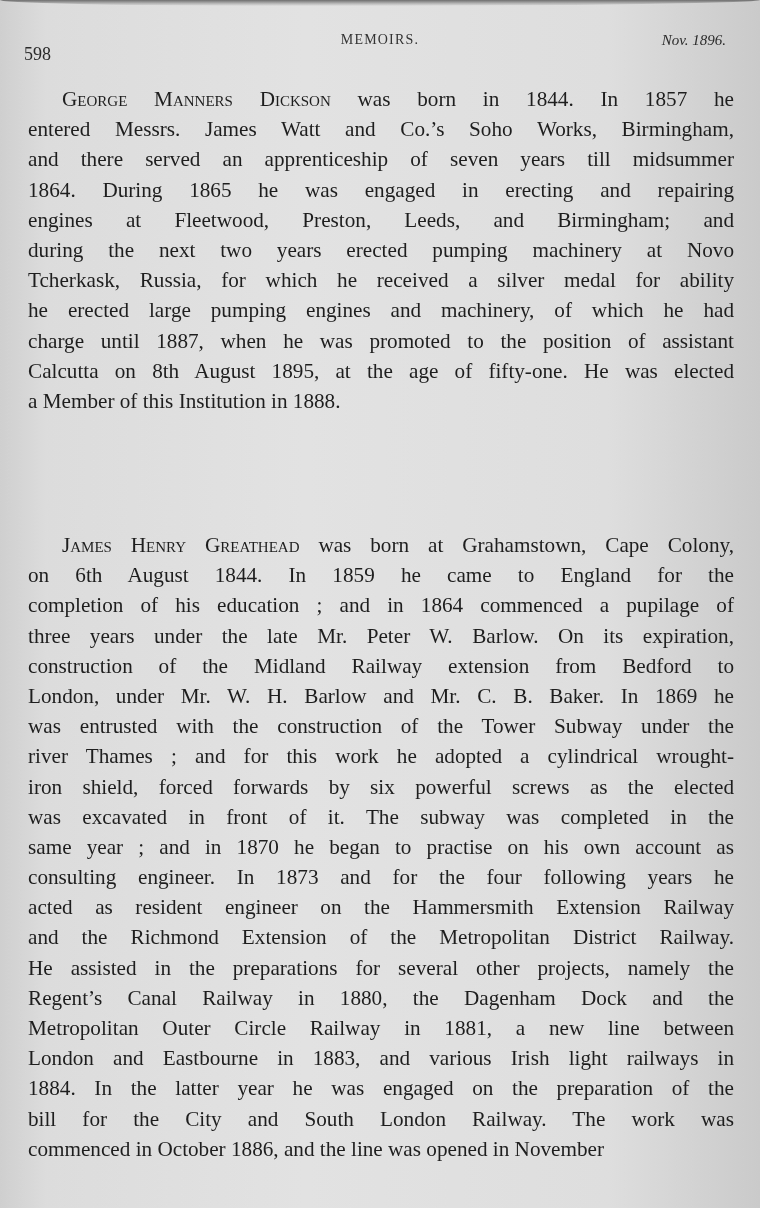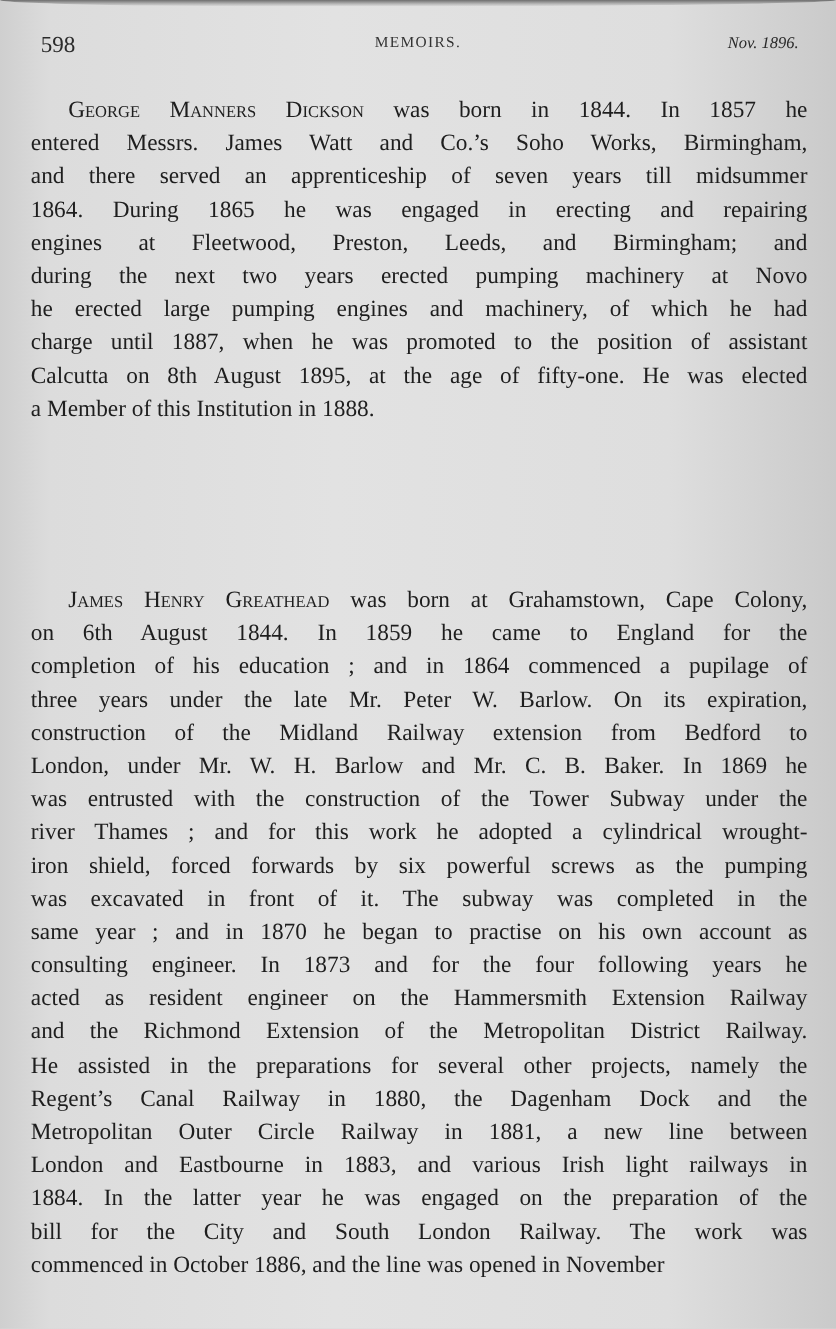--- a/index.html
+++ b/index.html
@@ -34,23 +34,22 @@
       top: 28px;
       left: 24px;
       right: 24px;
       height: 24px;
       font-size: 19px;
       color: #2a2a2a;
     }
     .running-head .page-number {
       position: absolute;
       left: 0;
-      top: 0;
-      font-size: 21px;
-      margin-left: 13px;
+      top: 16px;
+      font-size: 18px;
     }
     .running-head .section-title {
       position: absolute;
       left: 0;
       right: 0;
       text-align: center;
       top: 4px;
       font-size: 14px;
       letter-spacing: 1.2px;
       font-weight: normal;
@@ -101,35 +100,36 @@
     <span class="date">Nov. 1896.</span>
   </div>
 
   <div class="memoir memoir-1">
       <span class="line indent"><span class="sc">George Manners Dickson</span><span> was born in 1844.  In 1857 he</span></span>
       <span class="line"><span>entered Messrs. James Watt and Co.’s Soho Works, Birmingham,</span></span>
       <span class="line"><span>and there served an apprenticeship of seven years till midsummer</span></span>
       <span class="line"><span>1864.  During 1865 he was engaged in erecting and repairing</span></span>
       <span class="line"><span>engines at Fleetwood, Preston, Leeds, and Birmingham; and</span></span>
       <span class="line"><span>during the next two years erected pumping machinery at Novo</span></span>
+      <span class="line"><span>Tcherkask, Russia, for which he received a silver medal for ability</span></span>
       <span class="line"><span>he erected large pumping engines and machinery, of which he had</span></span>
       <span class="line"><span>charge until 1887, when he was promoted to the position of assistant</span></span>
       <span class="line"><span>Calcutta on 8th August 1895, at the age of fifty-one.  He was elected</span></span>
       <span class="line last"><span>a Member of this Institution in 1888.</span></span>
     </div>
   <div class="memoir memoir-2">
       <span class="line indent"><span class="sc">James Henry Greathead</span><span> was born at Grahamstown, Cape Colony,</span></span>
       <span class="line"><span>on 6th August 1844.  In 1859 he came to England for the</span></span>
       <span class="line"><span>completion of his education ; and in 1864 commenced a pupilage of</span></span>
       <span class="line"><span>three years under the late Mr. Peter W. Barlow.  On its expiration,</span></span>
       <span class="line"><span>construction of the Midland Railway extension from Bedford to</span></span>
       <span class="line"><span>London, under Mr. W. H. Barlow and Mr. C. B. Baker.  In 1869 he</span></span>
       <span class="line"><span>was entrusted with the construction of the Tower Subway under the</span></span>
       <span class="line"><span>river Thames ; and for this work he adopted a cylindrical wrought-</span></span>
-      <span class="line"><span>iron shield, forced forwards by six powerful screws as the pumping</span></span>
+      <span class="line"><span>iron shield, forced forwards by six powerful screws as the elected</span></span>
       <span class="line"><span>was excavated in front of it.  The subway was completed in the</span></span>
       <span class="line"><span>same year ; and in 1870 he began to practise on his own account as</span></span>
       <span class="line"><span>consulting engineer.  In 1873 and for the four following years he</span></span>
       <span class="line"><span>acted as resident engineer on the Hammersmith Extension Railway</span></span>
       <span class="line"><span>and the Richmond Extension of the Metropolitan District Railway.</span></span>
       <span class="line"><span>He assisted in the preparations for several other projects, namely the</span></span>
       <span class="line"><span>Regent’s Canal Railway in 1880, the Dagenham Dock and the</span></span>
       <span class="line"><span>Metropolitan Outer Circle Railway in 1881, a new line between</span></span>
       <span class="line"><span>London and Eastbourne in 1883, and various Irish light railways in</span></span>
       <span class="line"><span>1884.  In the latter year he was engaged on the preparation of the</span></span>

